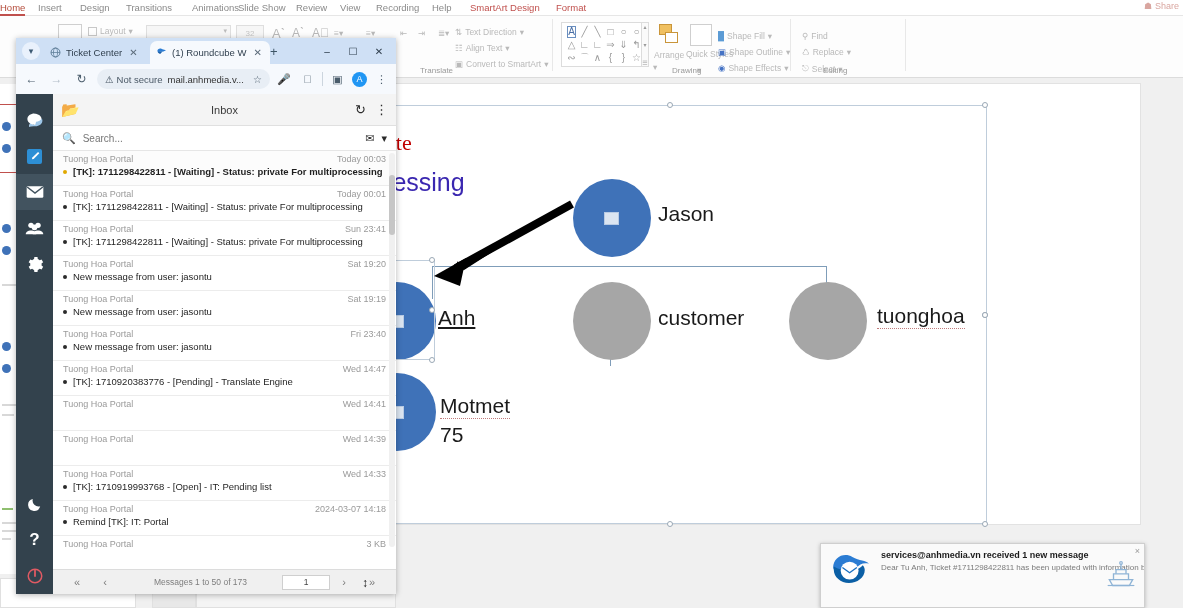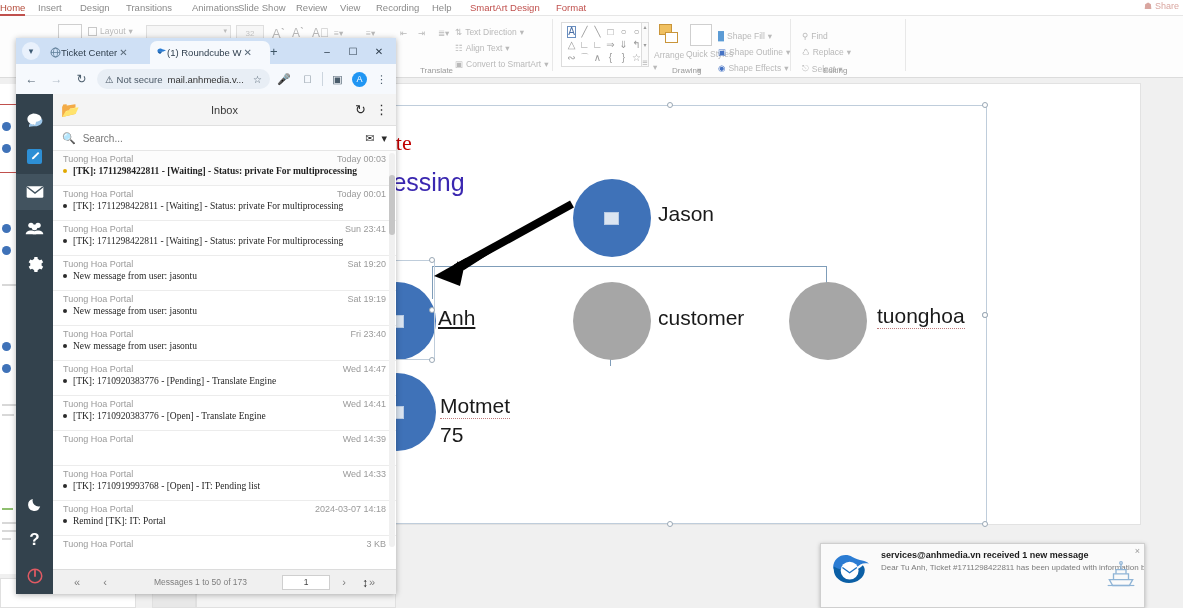--- a/index.html
+++ b/index.html
@@ -92,21 +92,21 @@
     position:absolute; left:16px; top:38px; width:380px; height:556px;
     background:#d6e4f7; box-shadow:0 1px 6px rgba(0,0,0,.3);
   }
   .tabstrip{ position:relative; height:26px; background:#cfe0f5; }
   .tab-chev{
     position:absolute; left:6px; top:4px; width:18px; height:18px; border-radius:50%;
     background:#e9f1fc; color:#3d5a73; font-size:9px; display:flex; align-items:center; justify-content:center;
   }
   .btab{
     position:absolute; top:3px; height:23px; border-radius:7px 7px 0 0;
-    display:flex; align-items:center; padding:0 6px; font-size:9.5px;
+    display:flex; align-items:center; gap:5px; padding:0 6px; font-size:9.5px;
     color:#31404f; white-space:nowrap; overflow:hidden;
   }
   .btab.inactive{ background:transparent; }
   .btab.active{ background:#f6f9fd; }
   .btab .favicon{ width:11px; height:11px; flex:0 0 11px; }
   .btab .xclose{ font-size:10px; color:#5b6b7a; margin-left:2px; }
   .newtab{ position:absolute; left:254px; top:6px; font-size:13px; color:#3d5565; }
   .wincontrols{ position:absolute; right:4px; top:3px; display:flex; gap:0; }
   .wincontrols div{
     width:26px; height:21px; display:flex; align-items:center; justify-content:center;
@@ -169,21 +169,21 @@
   .rc-list{ flex:1; overflow:hidden; position:relative; background:#fff; }
   .msg{
     border-bottom:1px solid #ececec; padding:3px 10px 4px 10px; position:relative;
     height:35px;
   }
   .msg.unread-hi{ background:#fcfcfc; }
   .msg-top{ display:flex; justify-content:space-between; align-items:center; }
   .msg-from{ font-size:9px; color:#9a9a9a; }
   .msg-date{ font-size:9px; color:#9a9a9a; white-space:nowrap; }
   .msg-sub{ font-size:9.5px; color:#1f1f1f; margin-top:2px; display:flex; align-items:center; gap:6px;
-            white-space:nowrap; overflow:hidden;font-family:Liberation Serif, serif; }
+            white-space:nowrap; overflow:hidden; }
   .dot{ width:4px; height:4px; border-radius:50%; background:#2b2b2b; flex:0 0 4px; }
   .dot.flag{ background:#e0a800; }
   .msg-sub.bold{ font-weight:bold; }
   .rc-scrollbar{
     position:absolute; right:1px; top:2px; width:6px; height:394px; background:#f0f0f0; border-radius:3px;
   }
   .rc-scroll-thumb{ position:absolute; left:0; top:22px; width:6px; height:60px;
                     background:#c6c6c6; border-radius:3px; }
 
   .rc-footer{
@@ -636,24 +636,20 @@
                 <span class="dot"></span>
                 <span>[TK]: 1710920383776 - [Pending] - Translate Engine</span>
               </div>
           </div>
 
           <div class="msg">
             <div class="msg-top">
               <span class="msg-from">Tuong Hoa Portal</span>
               <span class="msg-date">Wed 14:41</span>
             </div>
-            <div class="msg-sub">
-                <span class="dot"></span>
-                <span>[TK]: 1710920383776 - [Open] - Translate Engine</span>
-              </div>
           </div>
 
           <div class="msg">
             <div class="msg-top">
               <span class="msg-from">Tuong Hoa Portal</span>
               <span class="msg-date">Wed 14:39</span>
             </div>
           </div>
 
           <div class="msg">

